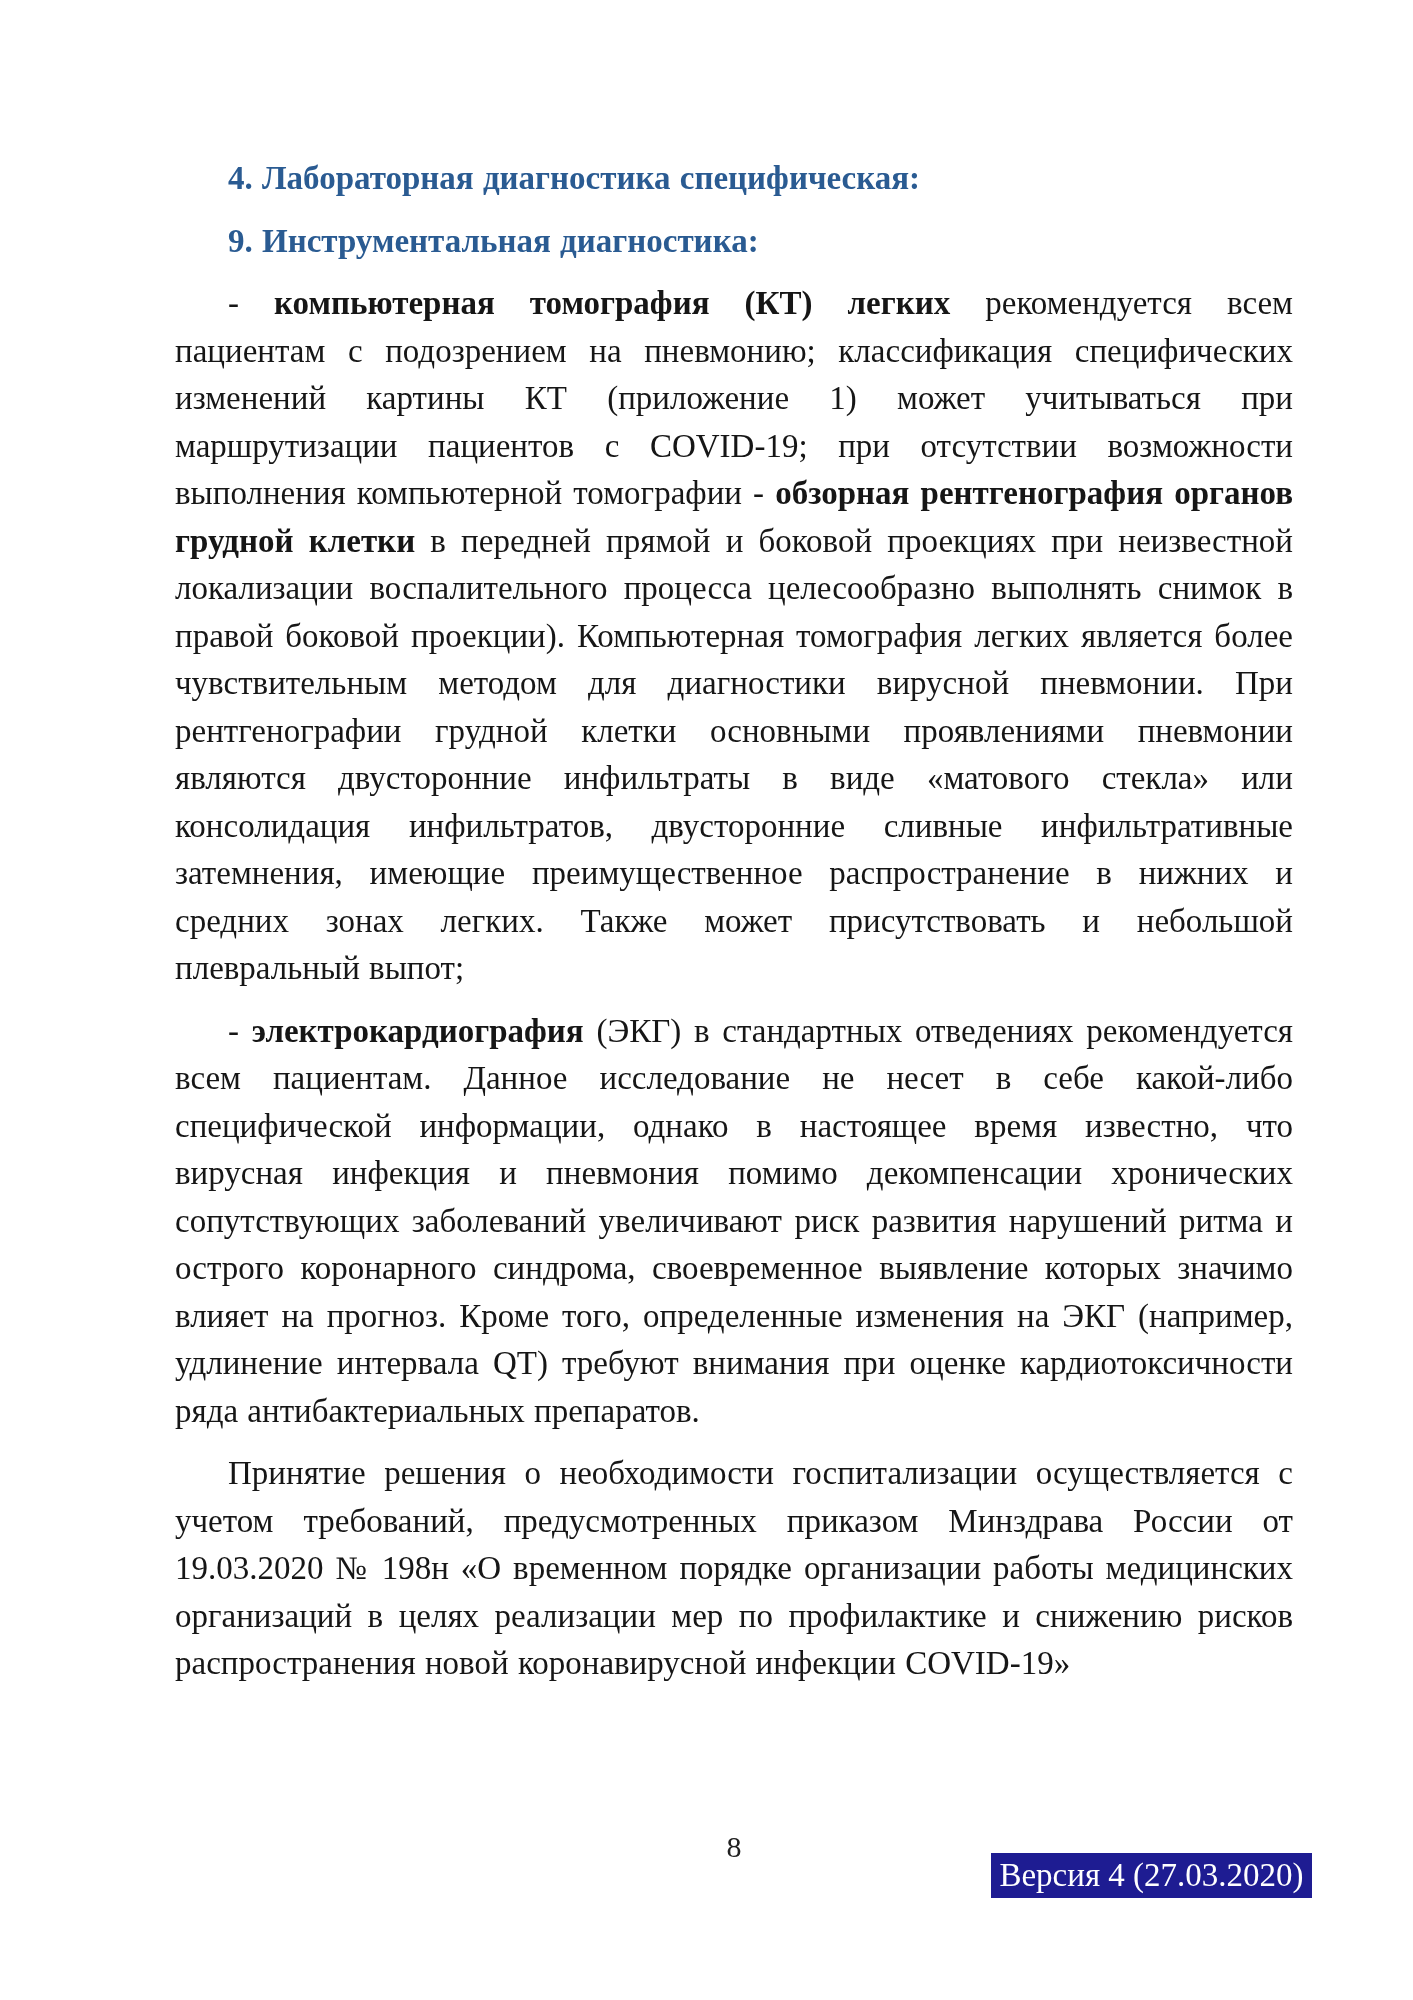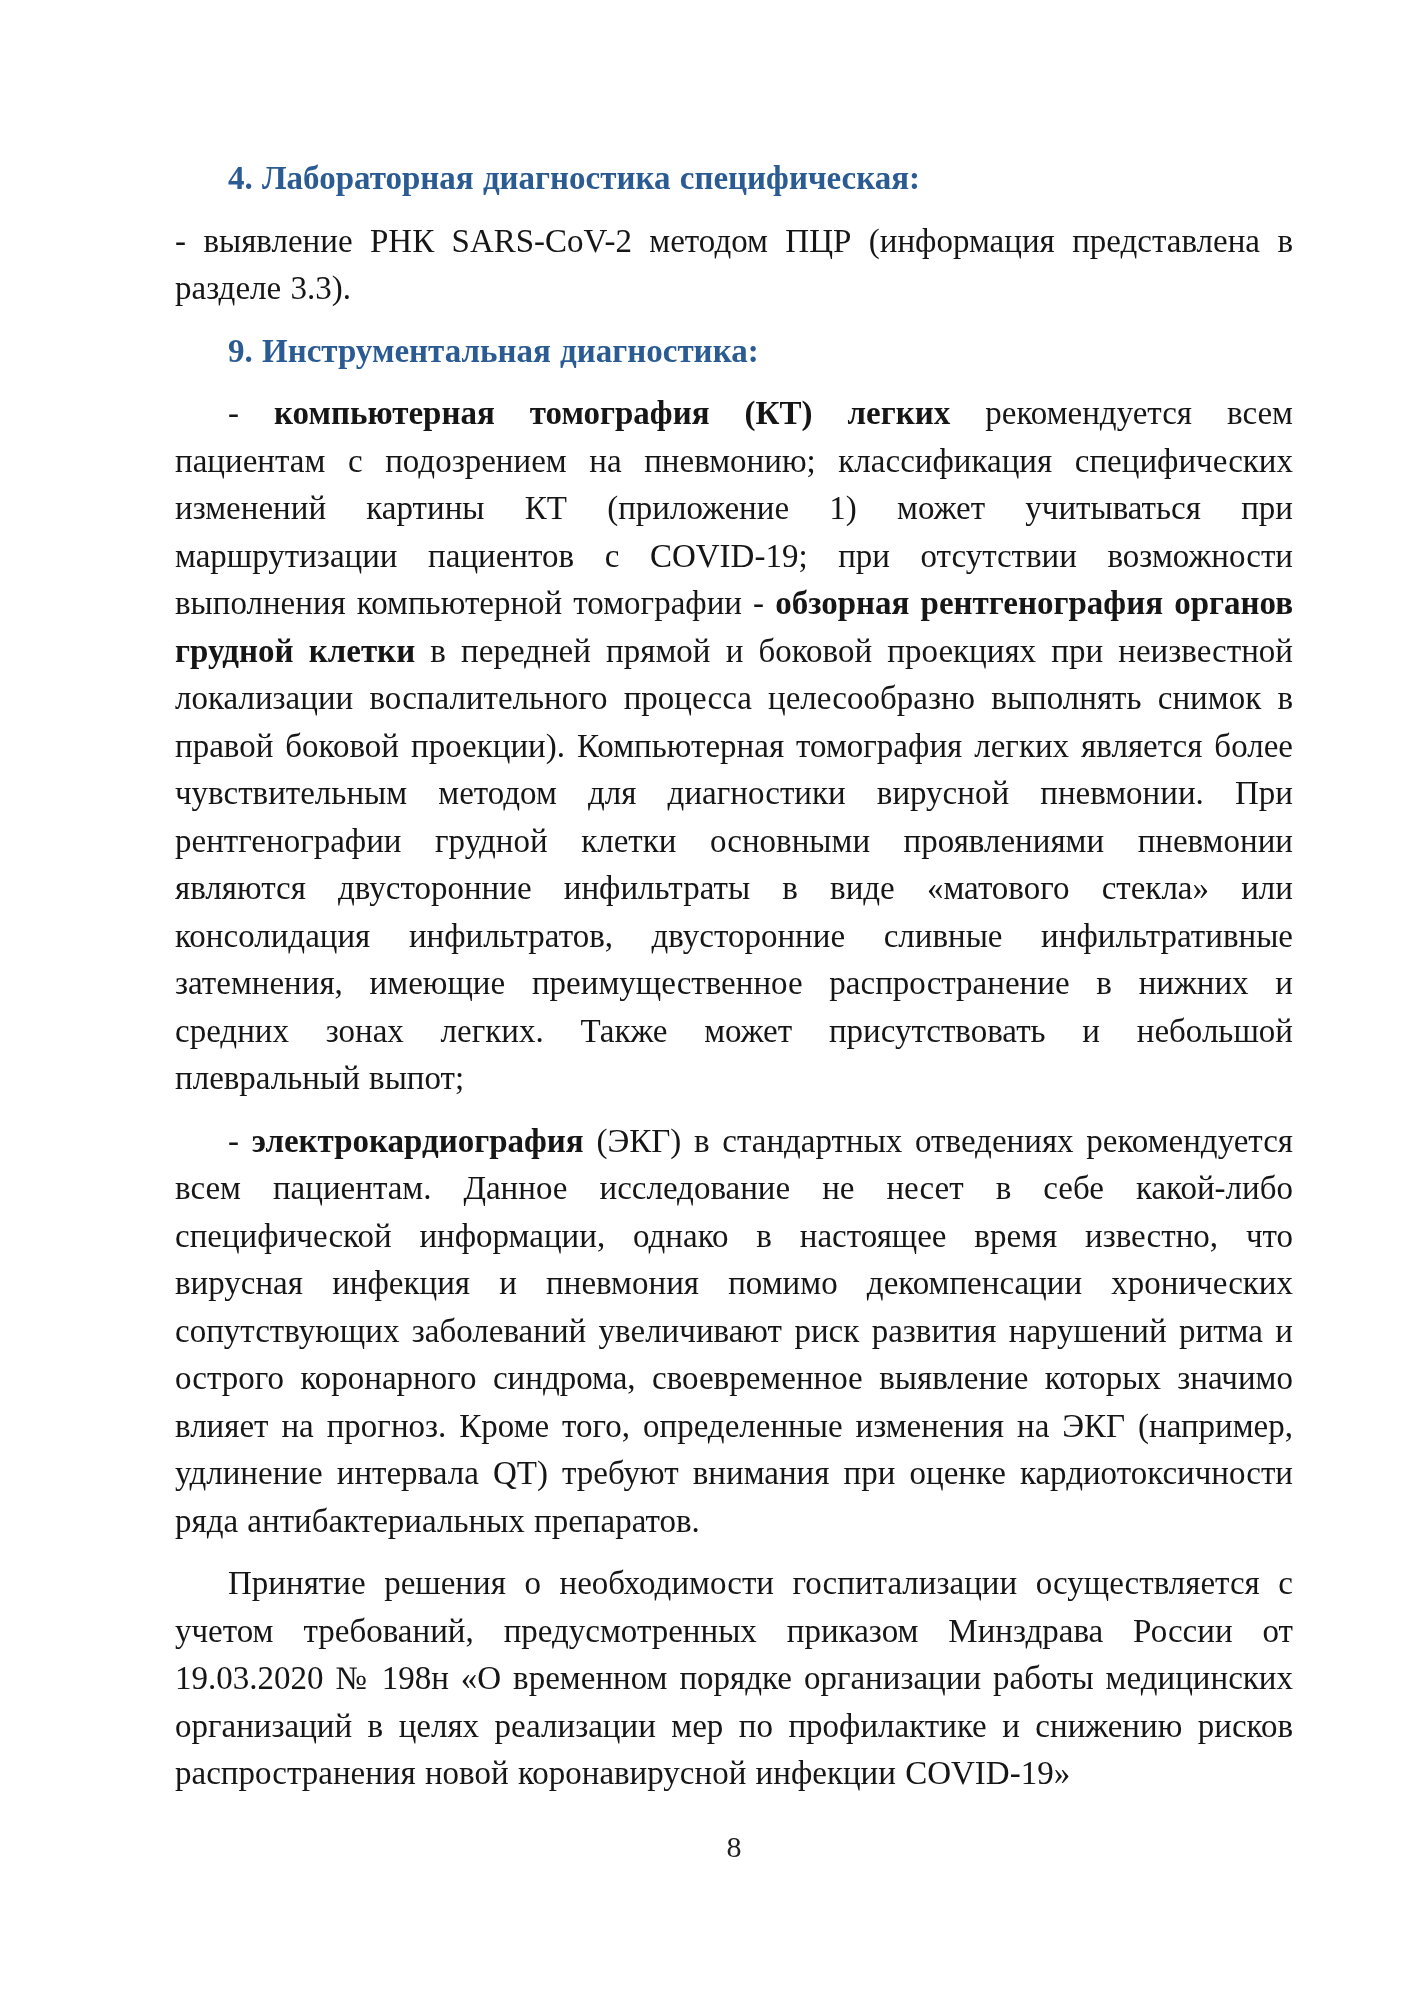--- a/index.html
+++ b/index.html
@@ -56,20 +56,20 @@
     justify-content: center;
     white-space: nowrap;
   }
 </style>
 </head>
 <body>
 
 <div class="page">
   <div class="content">
       <p class="heading indent"><span class="b">4. Лабораторная диагностика специфическая:</span></p>
-      <p class="para"><span>- выявление РНК SARS-CoV-2 методом ПЦР (информация представлена в разделе 3.3).</span></p>
       <p class="heading indent"><span class="b">9. Инструментальная диагностика:</span></p>
       <p class="para indent"><span>- </span><span class="b">компьютерная томография (КТ) легких</span><span> рекомендуется всем пациентам с подозрением на пневмонию; классификация специфических изменений картины КТ (приложение 1) может учитываться при маршрутизации пациентов с COVID-19; при отсутствии возможности выполнения компьютерной томографии - </span><span class="b">обзорная рентгенография органов грудной клетки</span><span> в передней прямой и боковой проекциях при неизвестной локализации воспалительного процесса целесообразно выполнять снимок в правой боковой проекции). Компьютерная томография легких является более чувствительным методом для диагностики вирусной пневмонии. При рентгенографии грудной клетки основными проявлениями пневмонии являются двусторонние инфильтраты в виде «матового стекла» или консолидация инфильтратов, двусторонние сливные инфильтративные затемнения, имеющие преимущественное распространение в нижних и средних зонах легких. Также может присутствовать и небольшой плевральный выпот;</span></p>
       <p class="para indent"><span>- </span><span class="b">электрокардиография</span><span> (ЭКГ) в стандартных отведениях рекомендуется всем пациентам. Данное исследование не несет в себе какой-либо специфической информации, однако в настоящее время известно, что вирусная инфекция и пневмония помимо декомпенсации хронических сопутствующих заболеваний увеличивают риск развития нарушений ритма и острого коронарного синдрома, своевременное выявление которых значимо влияет на прогноз. Кроме того, определенные изменения на ЭКГ (например, удлинение интервала QT) требуют внимания при оценке кардиотоксичности ряда антибактериальных препаратов.</span></p>
       <p class="para indent"><span>Принятие решения о необходимости госпитализации осуществляется с учетом требований, предусмотренных приказом Минздрава России от 19.03.2020 № 198н «О временном порядке организации работы медицинских организаций в целях реализации мер по профилактике и снижению рисков распространения новой коронавирусной инфекции COVID-19»</span></p>
     </div>
   <div class="page-number">8</div>
+  <div class="version-badge">Версия 4 (27.03.2020)</div>
 </div>
 
 </body></html>

